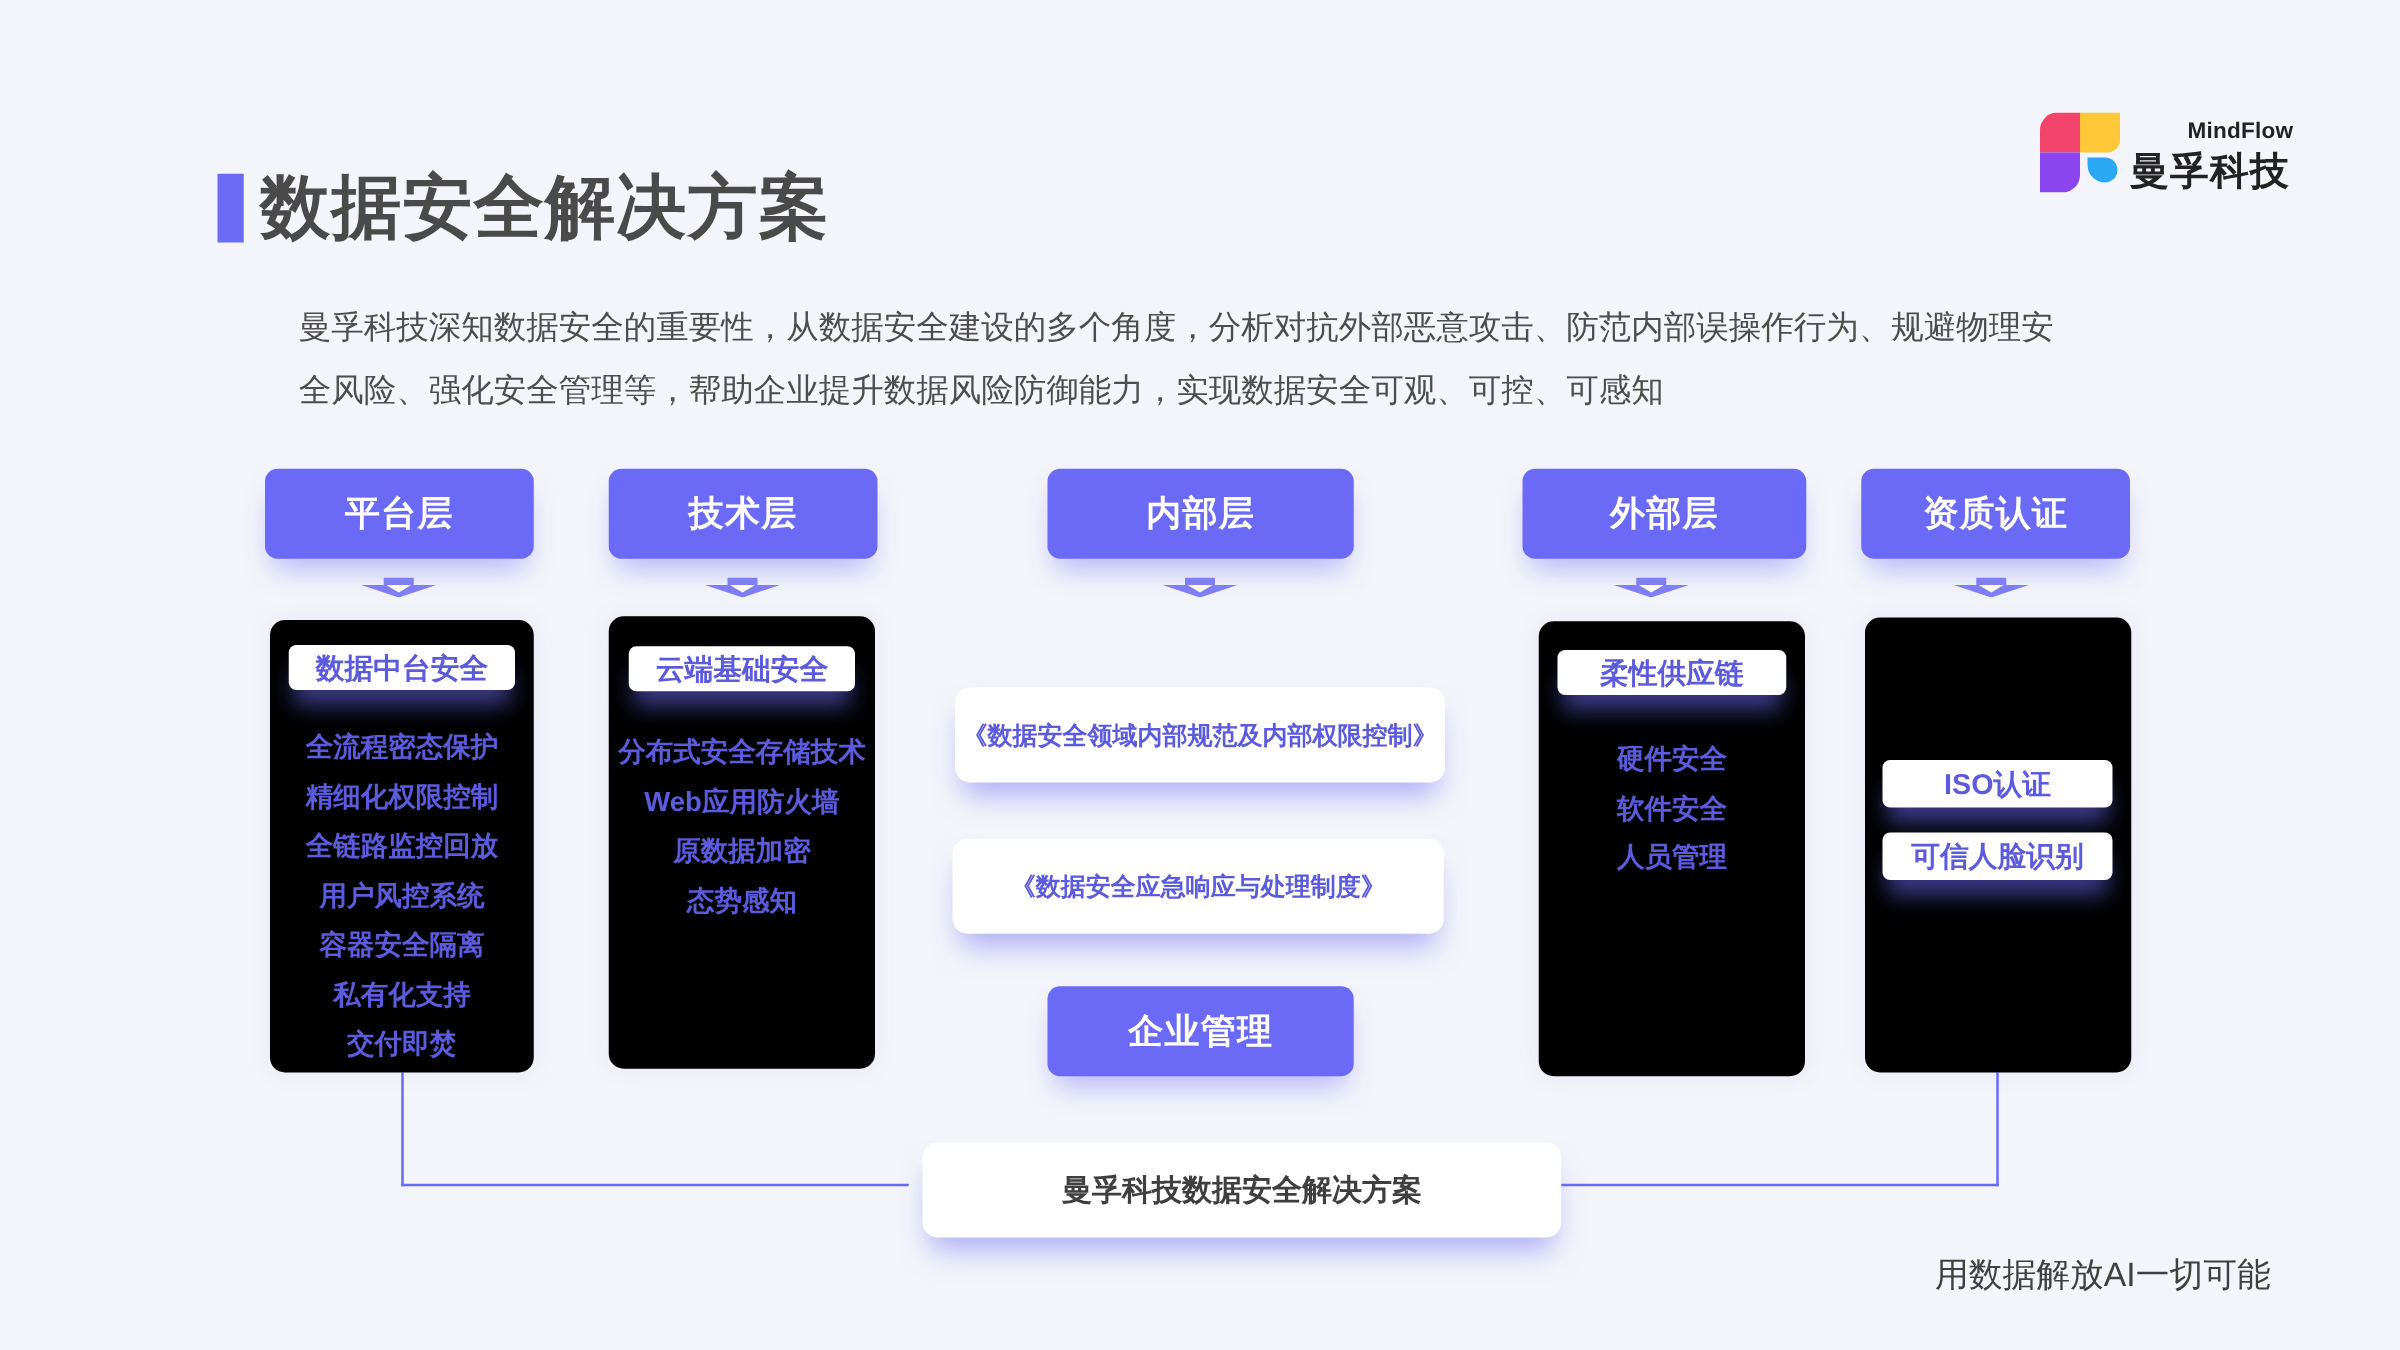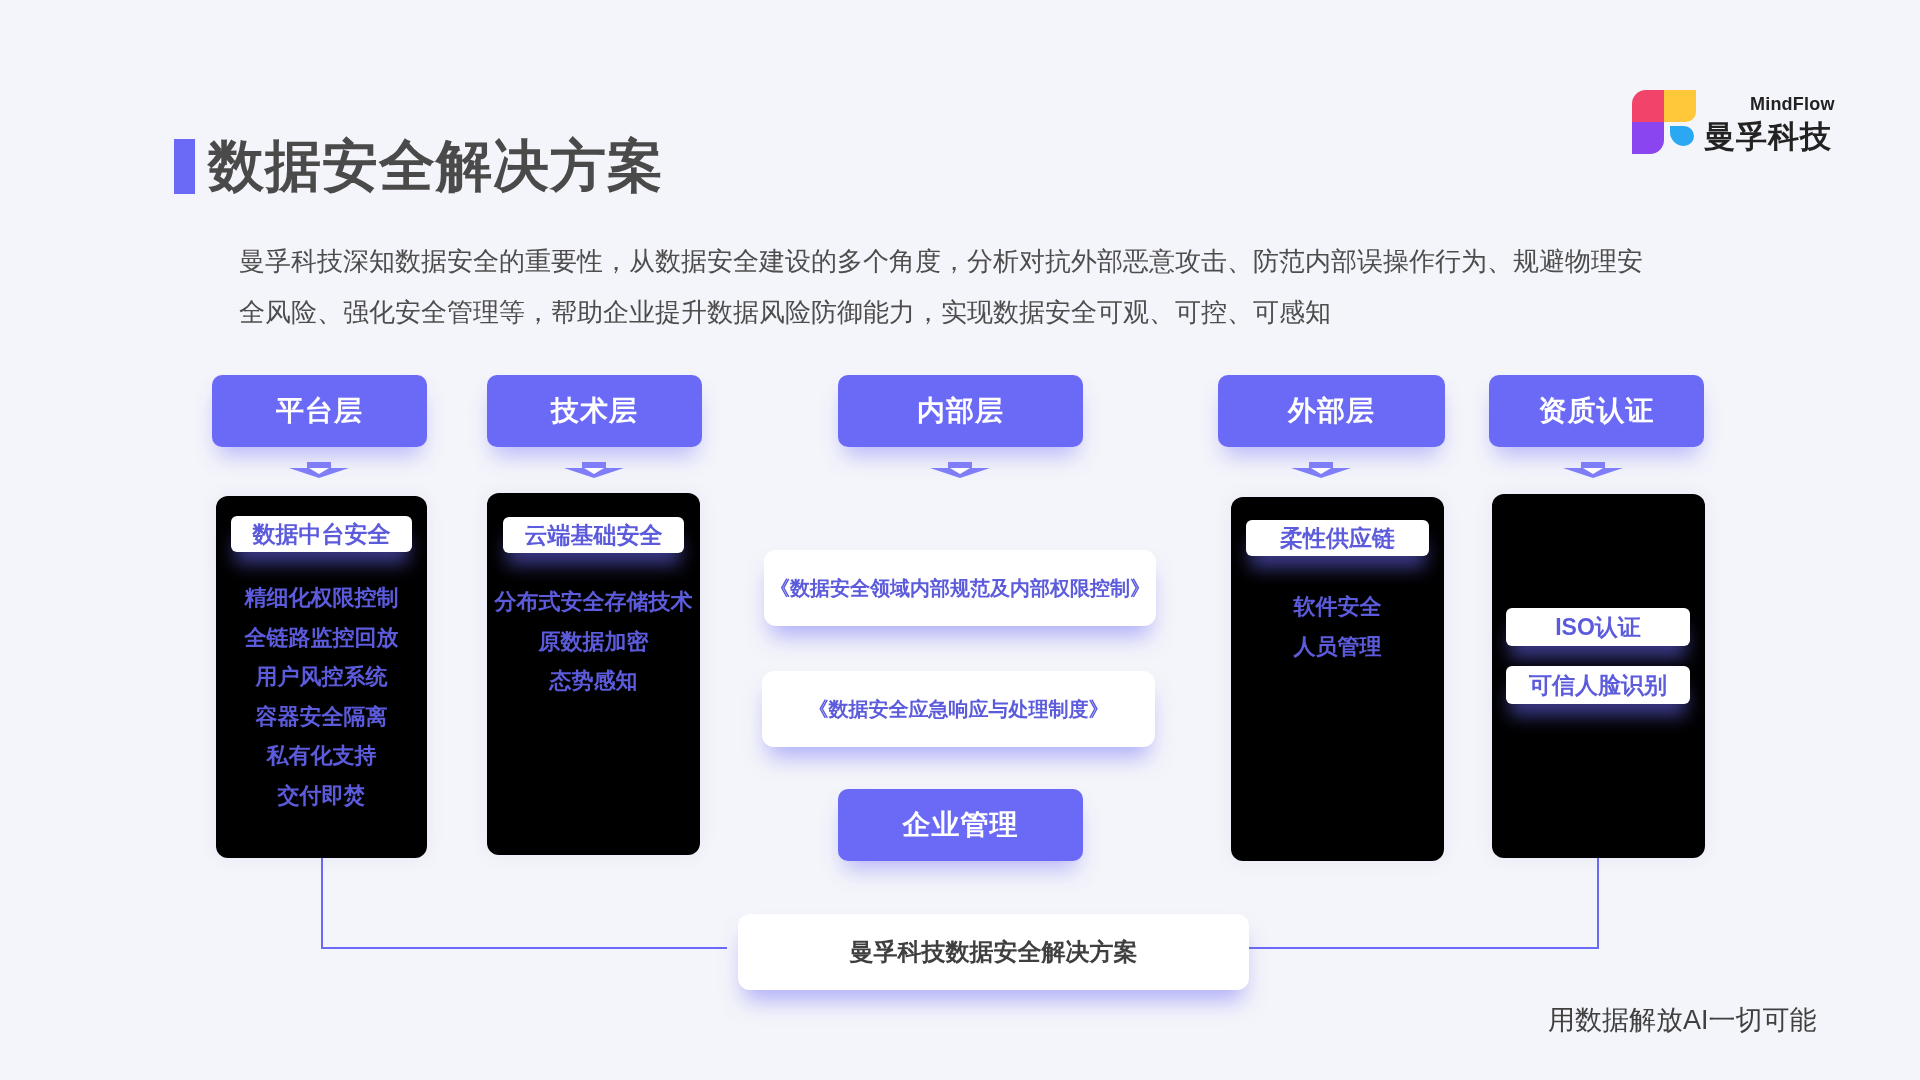--- a/index.html
+++ b/index.html
@@ -110,45 +110,48 @@
   </svg>
 
 <div class="abs line" style="left:321px;top:858px;width:2px;height:91px;"></div>
 <div class="abs line" style="left:321px;top:947px;width:406px;height:2px;"></div>
 <div class="abs line" style="left:1597px;top:858px;width:2px;height:91px;"></div>
 <div class="abs line" style="left:1204px;top:947px;width:395px;height:2px;"></div>
 
 <div class="abs card" style="left:216px;top:496px;width:211px;height:362px;">
   <div class="pill" style="left:15px;top:20px;width:181px;height:36px;">数据中台安全</div>
   <div class="item-list" style="top:82px;">
+    <div class="item">全流程密态保护</div>
     <div class="item">精细化权限控制</div>
     <div class="item">全链路监控回放</div>
     <div class="item">用户风控系统</div>
     <div class="item">容器安全隔离</div>
     <div class="item">私有化支持</div>
     <div class="item">交付即焚</div>
   </div>
 </div>
 
 <div class="abs card" style="left:487px;top:493px;width:213px;height:362px;">
   <div class="pill" style="left:16px;top:24px;width:181px;height:36px;">云端基础安全</div>
   <div class="item-list" style="top:89px;">
     <div class="item">分布式安全存储技术</div>
+    <div class="item">Web应用防火墙</div>
     <div class="item">原数据加密</div>
     <div class="item">态势感知</div>
   </div>
 </div>
 
 <div class="abs doc-box" style="left:764px;top:550px;width:392px;height:76px;">《数据安全领域内部规范及内部权限控制》</div>
 <div class="abs doc-box" style="left:762px;top:671px;width:393px;height:76px;">《数据安全应急响应与处理制度》</div>
 <div class="abs hdr" style="left:838px;top:789px;width:245px;height:72px;">企业管理</div>
 
 <div class="abs card" style="left:1231px;top:497px;width:213px;height:364px;">
   <div class="pill" style="left:15px;top:23px;width:183px;height:36px;">柔性供应链</div>
   <div class="item-list" style="top:90px;">
+    <div class="item">硬件安全</div>
     <div class="item">软件安全</div>
     <div class="item">人员管理</div>
   </div>
 </div>
 
 <div class="abs card" style="left:1492px;top:494px;width:213px;height:364px;">
   <div class="pill" style="left:14px;top:114px;width:184px;height:38px;">ISO认证</div>
   <div class="pill" style="left:14px;top:172px;width:184px;height:38px;">可信人脸识别</div>
 </div>
 

